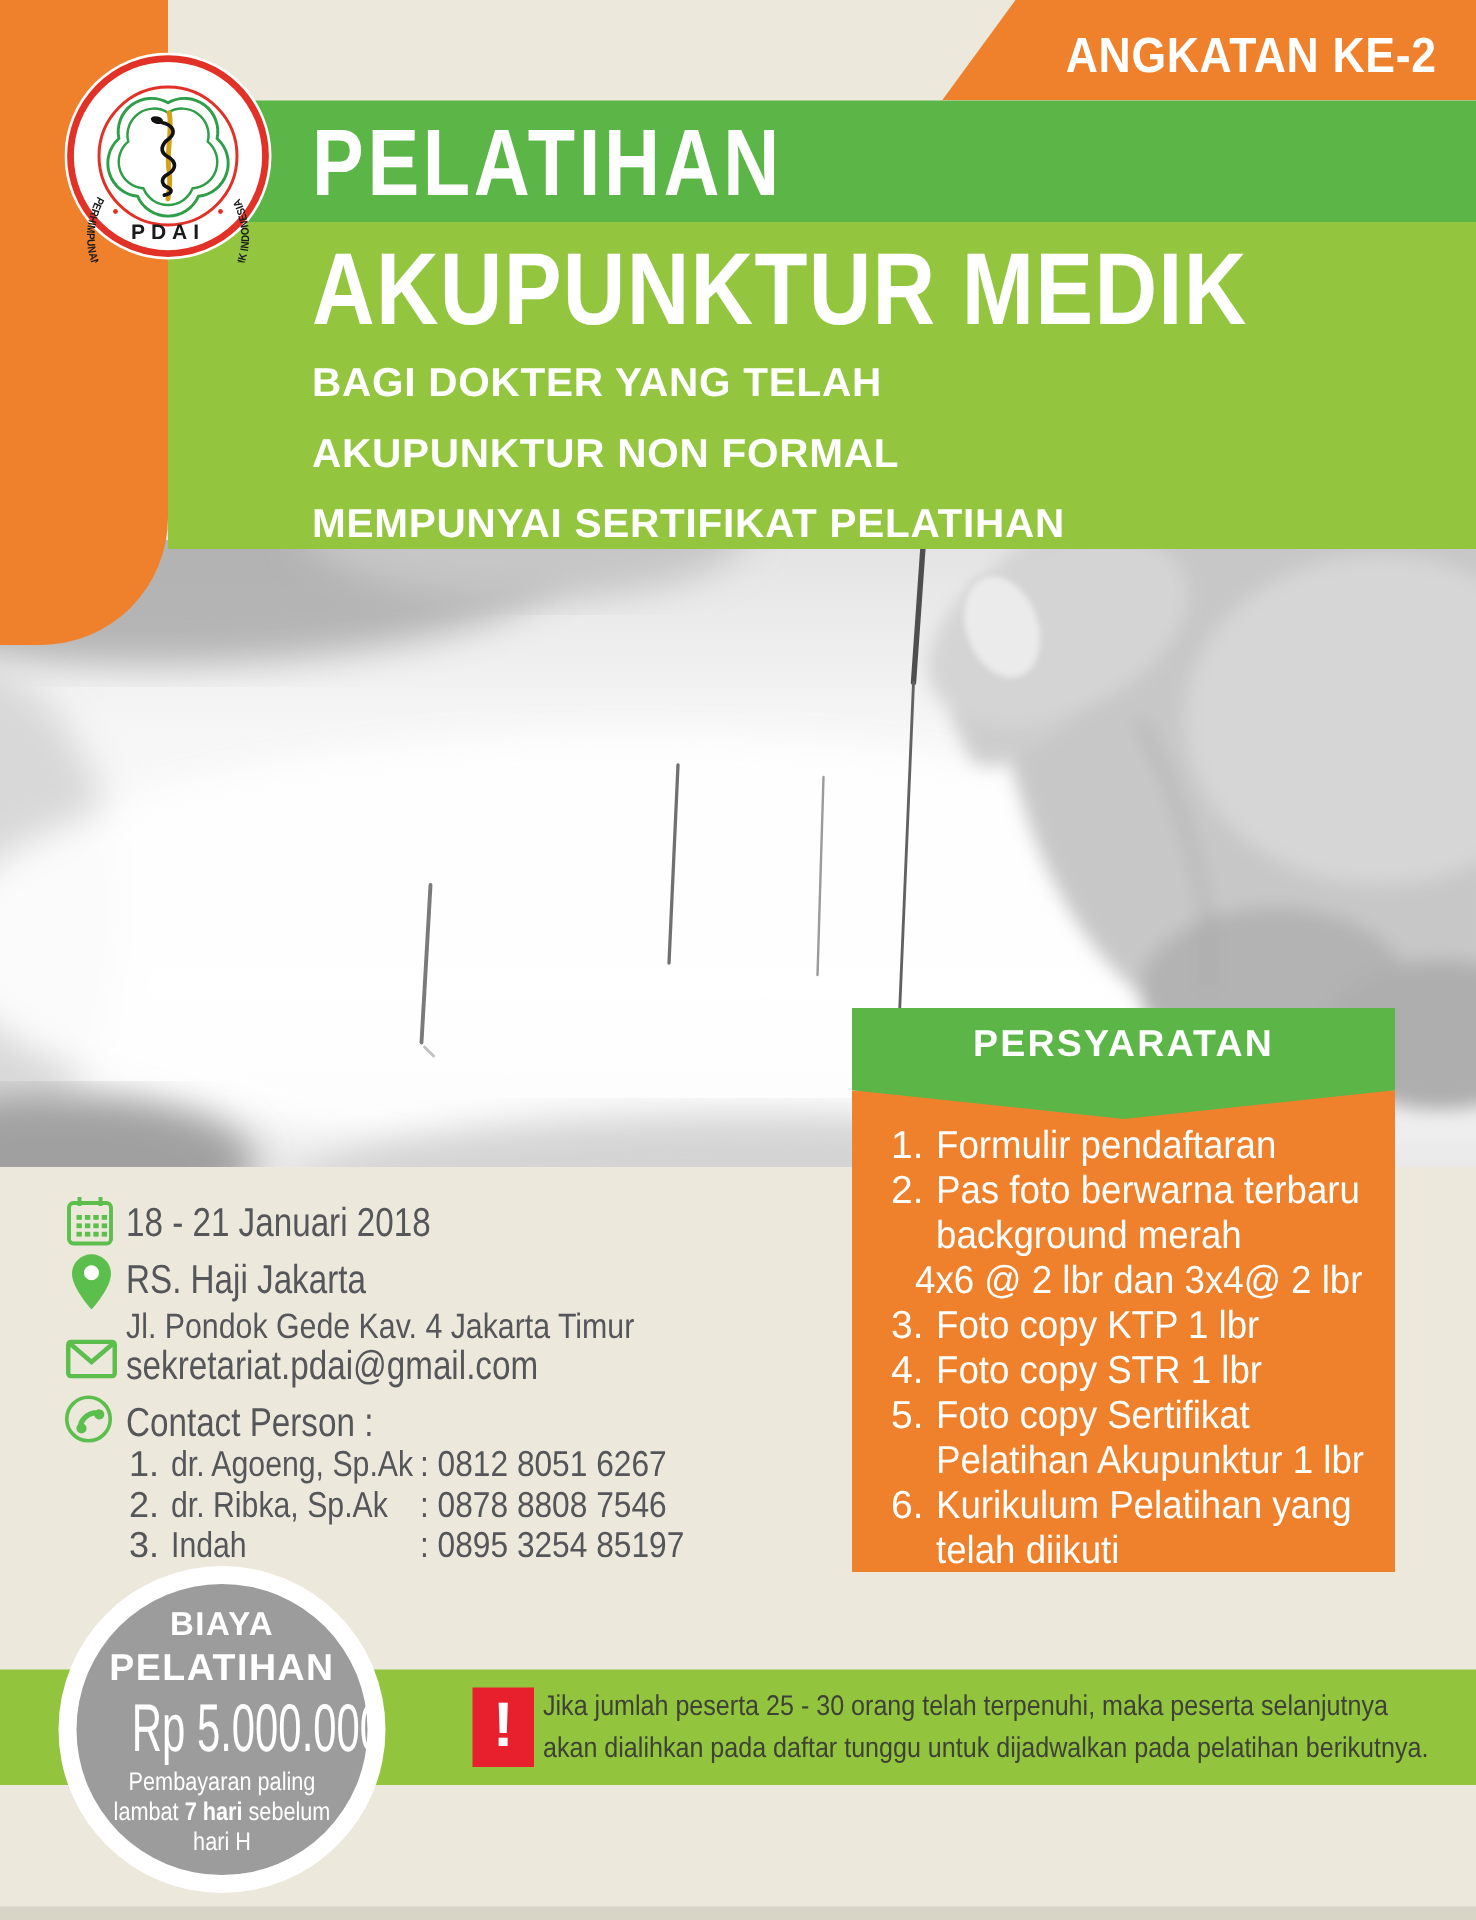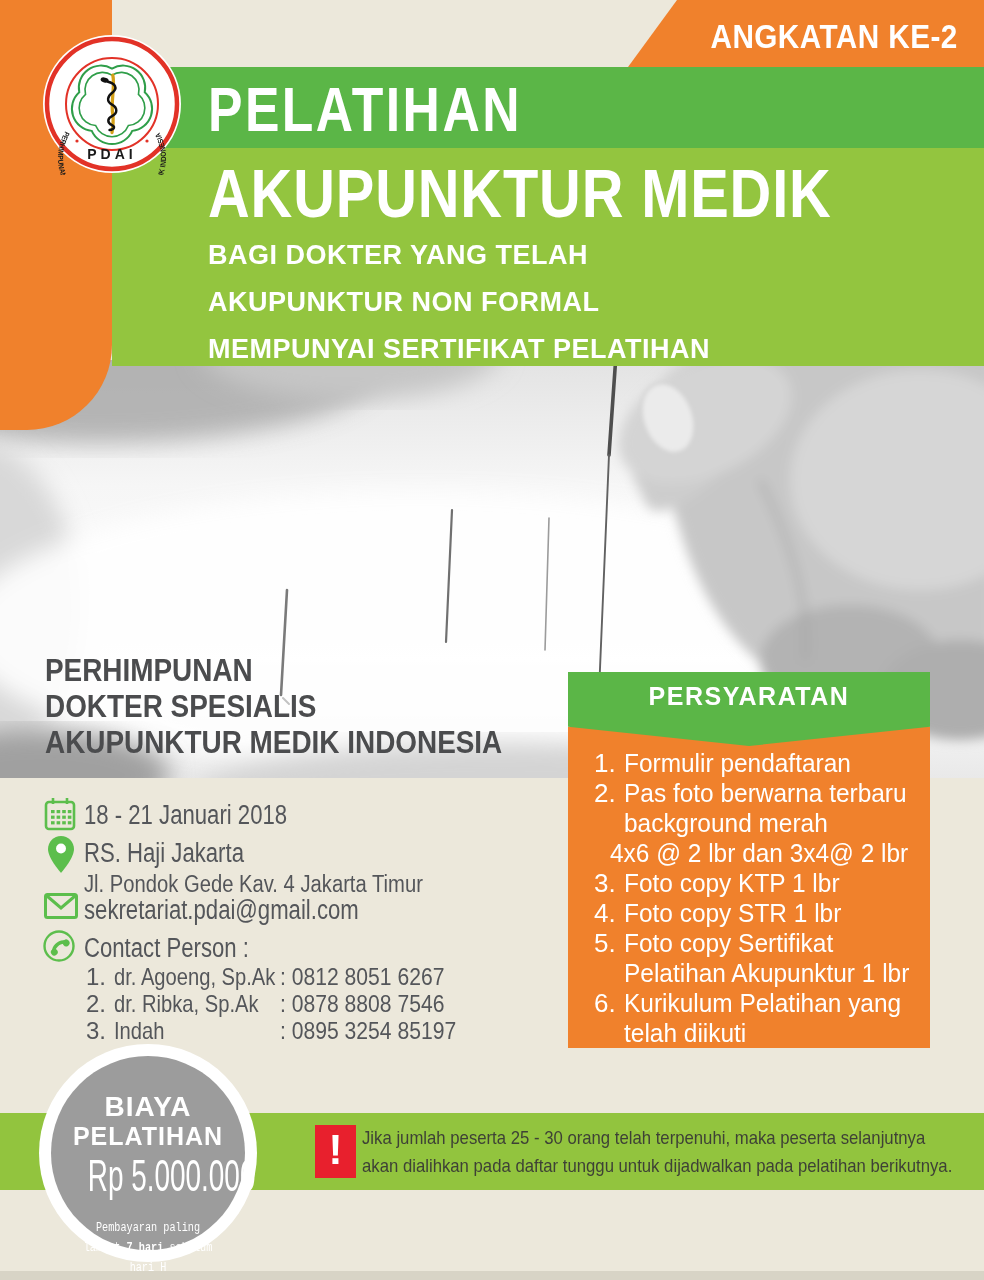--- a/index.html
+++ b/index.html
@@ -49,24 +49,24 @@
   .fs-lg{font-size:27px;transform:scaleX(.82);transform-origin:0 50%;}
   .fs-md{font-size:23.5px;transform:scaleX(.86);transform-origin:0 50%;}
   .contact-row{display:flex;color:#54565A;font-size:24px;z-index:2;}
   .contact-row .cnum{width:28px;flex:none;}
   .contact-row .cname{width:166px;flex:none;transform:scaleX(.84);transform-origin:0 50%;white-space:nowrap;}
   .contact-row .cphone{transform:scaleX(.88);transform-origin:0 50%;white-space:nowrap;}
   
   .biaya-outer{left:39px;top:1044px;width:218px;height:218px;border-radius:50%;background:#fff;z-index:4;}
   .biaya-inner{position:absolute;left:12px;top:12px;width:194px;height:194px;border-radius:50%;
     background:#9C9C9C;color:#fff;text-align:center;}
-  .biaya-t1{margin-top:36px;font-size:28px;font-weight:bold;letter-spacing:1px;line-height:29px;}
+  .biaya-t1{margin-top:12px;font-size:22px;font-weight:bold;letter-spacing:1px;line-height:29px;}
   .biaya-t2{font-size:25px;font-weight:bold;letter-spacing:1px;line-height:31px;}
   .biaya-amt{font-size:45px;line-height:48px;transform:scaleX(.62);transform-origin:50% 50%;white-space:nowrap;}
-  .biaya-note{margin-top:18px;font-size:12px;line-height:20px;font-family:Liberation Mono, monospace;}
+  .biaya-note{margin-top:2px;font-size:17px;line-height:20px;}
   .biaya-note .ln{transform:scaleX(.85);transform-origin:50% 50%;white-space:nowrap;}
   
   .warn-band{left:0;top:1113px;width:984px;height:77px;background:#92C43E;z-index:1;}
   .warn-box{position:absolute;left:315px;top:12px;width:41px;height:53px;background:#E8202D;
     color:#fff;font-size:42px;font-weight:bold;text-align:center;line-height:50px;}
   .warn-text{position:absolute;left:362px;top:11px;color:#3E4136;font-size:19px;line-height:28px;}
   .warn-text div{transform:scaleX(.88);transform-origin:0 50%;white-space:nowrap;}
   
   .bank{right:54px;top:1200px;text-align:right;color:#54565A;z-index:2;}
   .bank-l1{font-size:26px;transform:scaleX(.82);transform-origin:100% 50%;white-space:nowrap;}
@@ -159,25 +159,20 @@
       <g transform="translate(69,68) scale(0.82)">
         <path d="M 0,-42 A 27,27 0 0 1 39.9,-13 A 27,27 0 0 1 24.7,34 A 27,27 0 0 1 -24.7,34 A 27,27 0 0 1 -39.9,-13 A 27,27 0 0 1 0,-42 Z" fill="none" stroke="#2F9E49" stroke-width="2.4"></path>
         <path d="M 0,-34 A 21.5,21.5 0 0 1 32.3,-10.5 A 21.5,21.5 0 0 1 20,27.5 A 21.5,21.5 0 0 1 -20,27.5 A 21.5,21.5 0 0 1 -32.3,-10.5 A 21.5,21.5 0 0 1 0,-34 Z" fill="#ffffff" stroke="#2F9E49" stroke-width="2"></path>
         <path d="M 1,-34 C 4,-20 -2,0 1,14 C 2,22 1,30 0,36" stroke="#D4A017" stroke-width="4" fill="none" stroke-linecap="round"></path>
         <ellipse cx="-9" cy="-28" rx="5" ry="3" fill="#111" transform="rotate(14 -9 -28)"></ellipse>
         <path d="M -5,-26 C 4,-24 7,-18 1,-13 C -6,-8 -7,-2 0,2 C 7,6 7,12 0,16 C -6,19 -6,24 0,27 C 4,29 3,32 -3,33" stroke="#111" stroke-width="3" fill="none" stroke-linecap="round"></path>
       </g>
     </svg>
   </div>
 
-  <div class="abs org-name">
-    <div>PERHIMPUNAN</div>
-    <div>DOKTER SPESIALIS</div>
-    <div>AKUPUNKTUR MEDIK INDONESIA</div>
-  </div>
 
   <div class="abs psy-body">
     <div class="psy-list">
       <div class="psy-row">
           <span class="num">1.</span>
           <span class="txt">Formulir pendaftaran</span>
         </div>
       <div class="psy-row">
           <span class="num">2.</span>
           <span class="txt">Pas foto berwarna terbaru</span>

